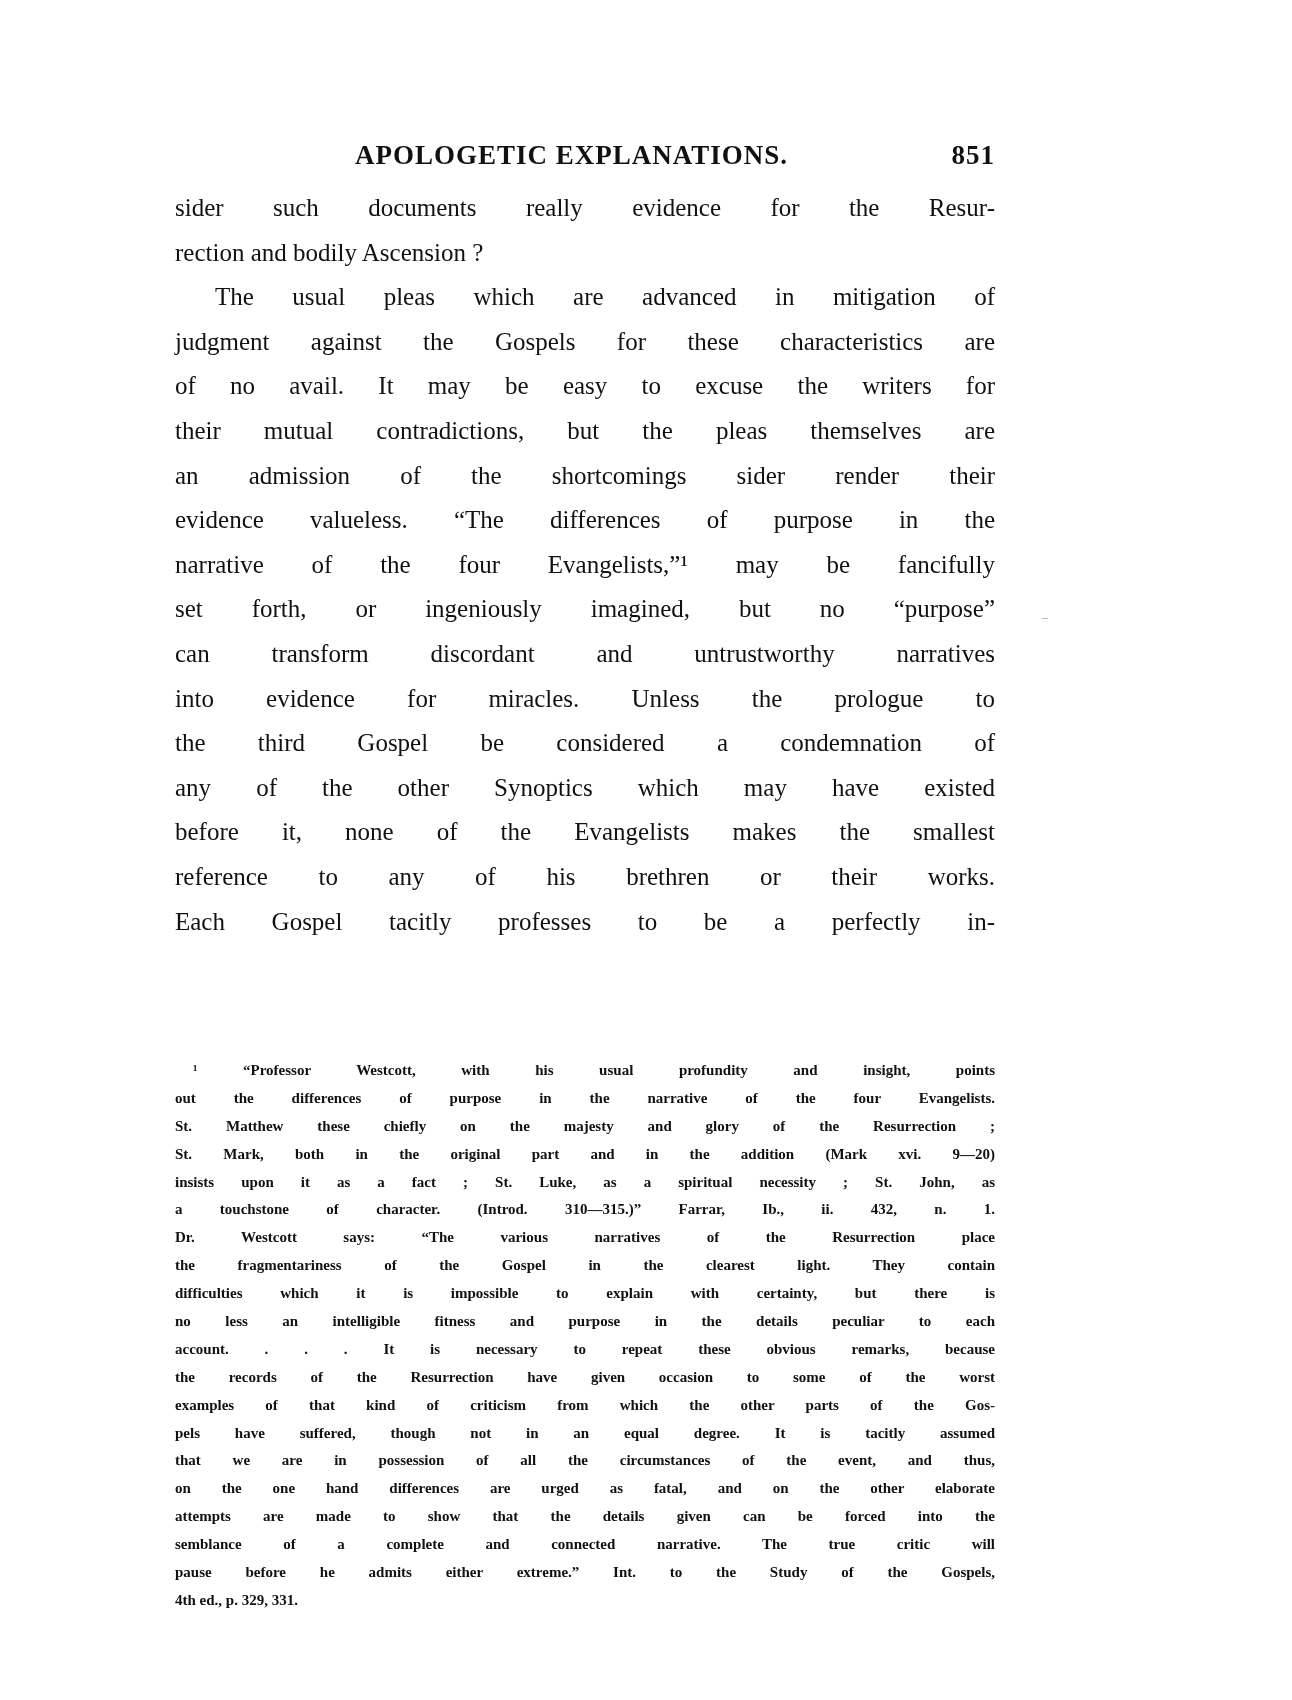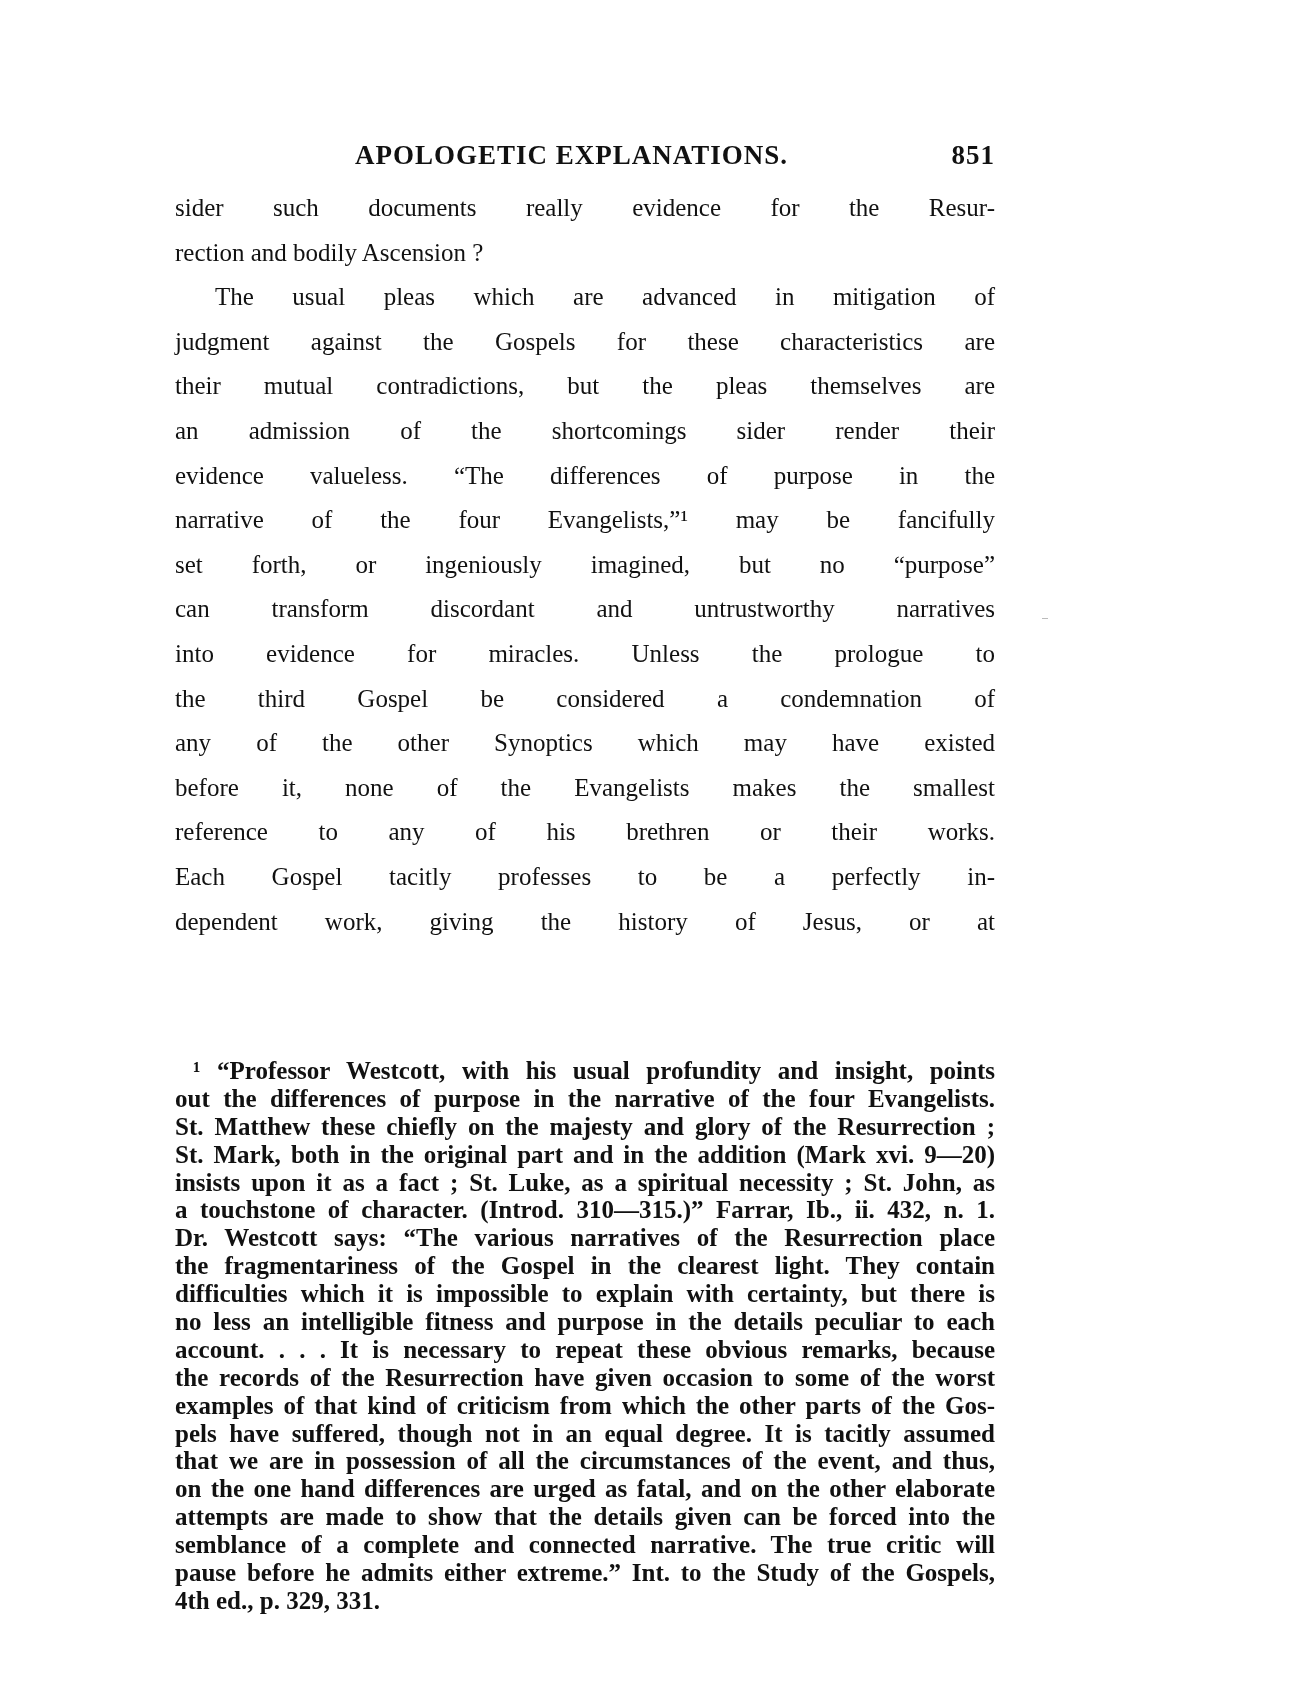--- a/index.html
+++ b/index.html
@@ -8,53 +8,53 @@
   .running-head { position: absolute; top: 140px; left: 355px; width: 640px; height: 30px;
     font-family: "Liberation Serif", serif; font-weight: bold; font-size: 27px; letter-spacing: 1px; }
   .running-title { position: absolute; left: 0; top: 0; }
   .page-number { position: absolute; right: 0; top: 0; }
   .body-text { position: absolute; left: 175px; top: 186px; width: 820px;
     font-family: "Liberation Serif", serif; font-size: 25px; line-height: 44.6px; }
   .line { display: block; white-space: nowrap; text-align: justify; text-align-last: justify; height: 44.6px; }
   .line.last { text-align-last: left; }
   .line.indent { padding-left: 40px; }
   .footnotes { position: absolute; left: 175px; top: 1057px; width: 820px;
-    font-family: "Liberation Serif", serif; font-weight: bold; font-size: 25px; line-height: 27.9px; }
+    font-family: "Liberation Serif", serif; font-weight: bold; font-size: 15px; line-height: 27.9px; }
   .fn-line { display: block; white-space: nowrap; text-align: justify; text-align-last: justify; height: 27.9px; }
   .fn-line.last { text-align-last: left; }
   .fn-line.indent { padding-left: 18px; }
   .margin-mark { position: absolute; left: 1042px; top: 618px; width: 6px; height: 1px; background: #bbb; }
 </style>
 </head>
 <body>
 
 <div class="page">
   <div class="running-head">
     <span class="running-title">APOLOGETIC EXPLANATIONS.</span>
     <span class="page-number">851</span>
   </div>
 
   <div class="body-text">
     <span class="line">sider such documents really evidence for the Resur-</span>
     <span class="line last">rection and bodily Ascension ?</span>
     <span class="line indent">The usual pleas which are advanced in mitigation of</span>
     <span class="line">judgment against the Gospels for these characteristics are</span>
+    <span class="line">of no avail. It may be easy to excuse the writers for</span>
     <span class="line">their mutual contradictions, but the pleas themselves are</span>
     <span class="line">an admission of the shortcomings sider render their</span>
     <span class="line">evidence valueless. “The differences of purpose in the</span>
     <span class="line">narrative of the four Evangelists,”¹ may be fancifully</span>
     <span class="line">set forth, or ingeniously imagined, but no “purpose”</span>
     <span class="line">can transform discordant and untrustworthy narratives</span>
     <span class="line">into evidence for miracles. Unless the prologue to</span>
     <span class="line">the third Gospel be considered a condemnation of</span>
     <span class="line">any of the other Synoptics which may have existed</span>
     <span class="line">before it, none of the Evangelists makes the smallest</span>
     <span class="line">reference to any of his brethren or their works.</span>
     <span class="line">Each Gospel tacitly professes to be a perfectly in-</span>
-    <span class="line">dependent work, giving the history of Jesus, or at</span>
   </div>
 
   <div class="margin-mark"></div>
 
   <div class="footnotes">
     <span class="fn-line indent">¹ “Professor Westcott, with his usual profundity and insight, points</span>
     <span class="fn-line">out the differences of purpose in the narrative of the four Evangelists.</span>
     <span class="fn-line">St. Matthew these chiefly on the majesty and glory of the Resurrection ;</span>
     <span class="fn-line">St. Mark, both in the original part and in the addition (Mark xvi. 9—20)</span>
     <span class="fn-line">insists upon it as a fact ; St. Luke, as a spiritual necessity ; St. John, as</span>

